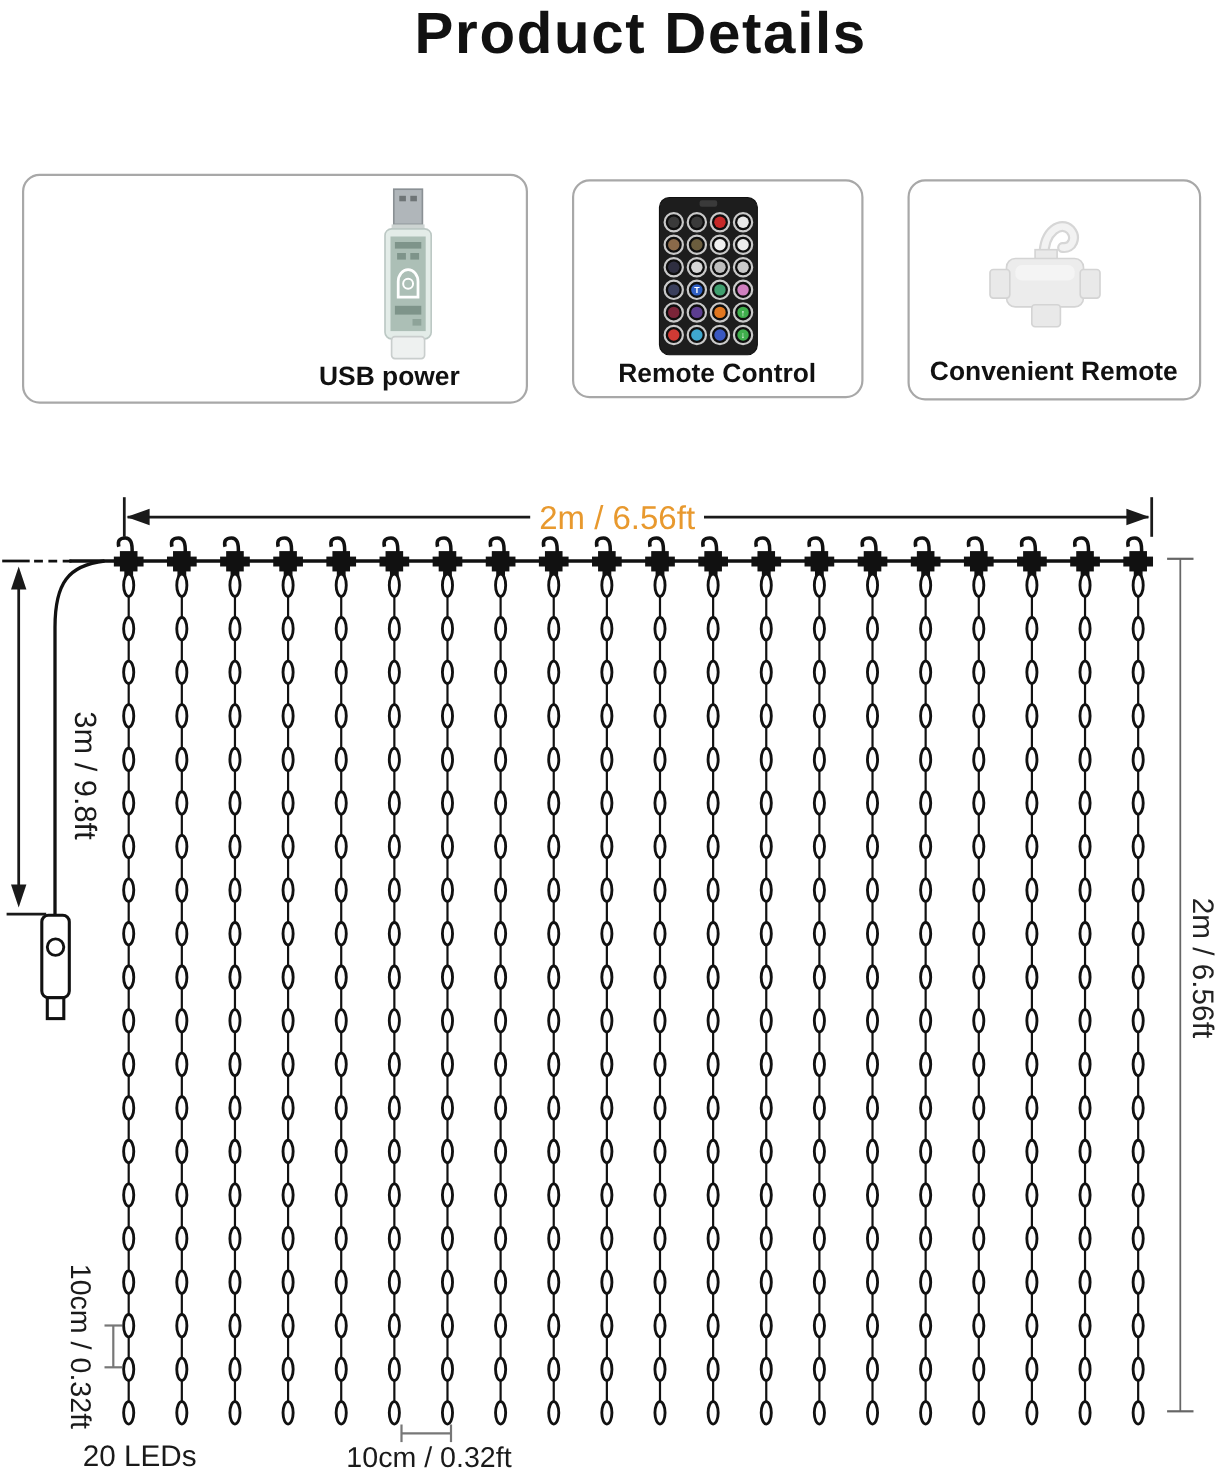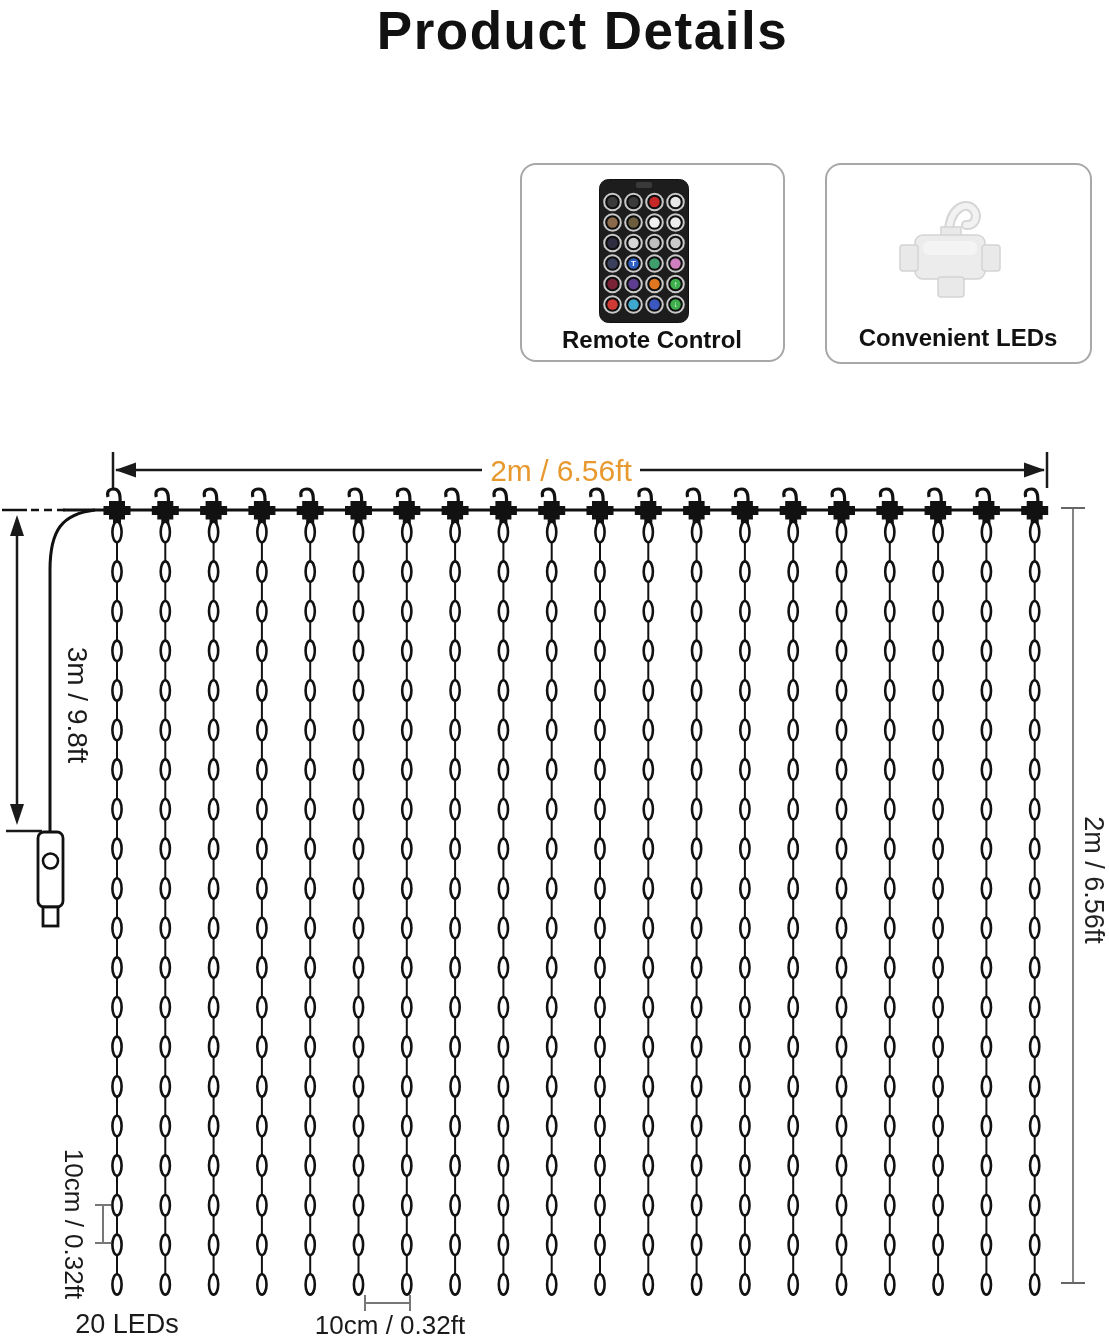--- a/index.html
+++ b/index.html
@@ -22,20 +22,39 @@
   .diagram{position:absolute;left:0;top:440px;}
   svg text{font-family:"Liberation Sans", sans-serif;}
 </style>
 </head>
 <body>
 
 <div class="page">
 
   <div class="title">Product Details</div>
 
+  <div class="card card-usb">
+    <svg class="card-img usb-img" width="64" height="160" viewBox="0 0 64 160">
+      <rect x="19" y="2" width="26" height="32" fill="#b0b6ba" stroke="#8a9094" stroke-width="1.5"></rect>
+      <rect x="24" y="8" width="6" height="5" fill="#6e7476"></rect>
+      <rect x="34" y="8" width="6" height="5" fill="#6e7476"></rect>
+      <rect x="17" y="34" width="30" height="6" fill="#cdd4d2"></rect>
+      <rect x="11" y="38" width="42" height="100" rx="6" fill="#e3ece8" stroke="#bcc8c4" stroke-width="1.5"></rect>
+      <rect x="16" y="45" width="32" height="86" fill="#a2b7ad" opacity="0.85"></rect>
+      <rect x="20" y="50" width="24" height="6" fill="#7e948a"></rect>
+      <rect x="22" y="60" width="8" height="6" fill="#7e948a"></rect>
+      <rect x="34" y="60" width="8" height="6" fill="#7e948a"></rect>
+      <path d="M 23 100 v-14 a 9 11 0 0 1 18 0 v 14 z" fill="none" stroke="#ffffff" stroke-width="2.5"></path>
+      <circle cx="32" cy="88" r="4.5" fill="none" stroke="#ffffff" stroke-width="1.8"></circle>
+      <rect x="20" y="108" width="24" height="8" fill="#7e948a"></rect>
+      <rect x="36" y="120" width="8" height="6" fill="#8ea399"></rect>
+      <rect x="17" y="136" width="30" height="20" rx="3" fill="#eef1f0" stroke="#c9cecd" stroke-width="1.5"></rect>
+    </svg>
+    <div class="card-label usb-label">USB power</div>
+  </div>
 
   <div class="card card-remote">
     <svg class="card-img remote-img" width="92" height="146" viewBox="0 0 92 146">
       <rect x="1.5" y="1.5" width="89" height="143" rx="9" fill="#1d1d1d" stroke="#101010"></rect>
       <rect x="38" y="4" width="16" height="6" rx="2" fill="#3a3a3a"></rect>
       <g id="remote-buttons">
           <circle cx="14.5" cy="24" r="8.3" fill="#0e0e0e" stroke="#c9c9c9" stroke-width="2"></circle>
           <circle cx="14.5" cy="24" r="5.2" fill="#3a3a3a"></circle>
           <circle cx="35.5" cy="24" r="8.3" fill="#0e0e0e" stroke="#c9c9c9" stroke-width="2"></circle>
           <circle cx="35.5" cy="24" r="5.2" fill="#3a3a3a"></circle>
@@ -95,21 +114,21 @@
     <svg class="card-img hook-img" width="130" height="120" viewBox="0 0 130 120">
       <path d="M 64 46 C 64 22 80 14 88 22 C 94 29 90 39 81 38" fill="none" stroke="#d6d6d6" stroke-width="10" stroke-linecap="round"></path>
       <path d="M 64 46 C 64 22 80 14 88 22 C 94 29 90 39 81 38" fill="none" stroke="#f2f2f2" stroke-width="6" stroke-linecap="round"></path>
       <rect x="56" y="40" width="20" height="12" fill="#e9e9e9" stroke="#d4d4d4" stroke-width="1.5"></rect>
       <rect x="30" y="48" width="70" height="44" rx="8" fill="#ececec" stroke="#d4d4d4" stroke-width="1.5"></rect>
       <rect x="15" y="58" width="18" height="26" rx="3" fill="#e9e9e9" stroke="#d4d4d4" stroke-width="1.5"></rect>
       <rect x="97" y="58" width="18" height="26" rx="3" fill="#e9e9e9" stroke="#d4d4d4" stroke-width="1.5"></rect>
       <rect x="53" y="90" width="26" height="20" rx="3" fill="#e9e9e9" stroke="#d4d4d4" stroke-width="1.5"></rect>
       <rect x="38" y="54" width="54" height="14" rx="6" fill="#f4f4f4"></rect>
     </svg>
-    <div class="card-label hooks-label">Convenient LEDs</div>
+    <div class="card-label hooks-label">Convenient Remote</div>
   </div>
 
   <svg class="diagram" width="1109" height="899" viewBox="0 0 1109 899">
 
     <g>
       <line x1="113" y1="12" x2="113" y2="48" stroke="#1a1a1a" stroke-width="2.5"></line>
       <line x1="1047" y1="12" x2="1047" y2="48" stroke="#1a1a1a" stroke-width="2.5"></line>
       <line x1="116" y1="30" x2="482" y2="30" stroke="#1a1a1a" stroke-width="2.5"></line>
       <line x1="640" y1="30" x2="1044" y2="30" stroke="#1a1a1a" stroke-width="2.5"></line>
       <polygon points="115,30 136,22.5 136,37.5" fill="#1a1a1a"></polygon>

